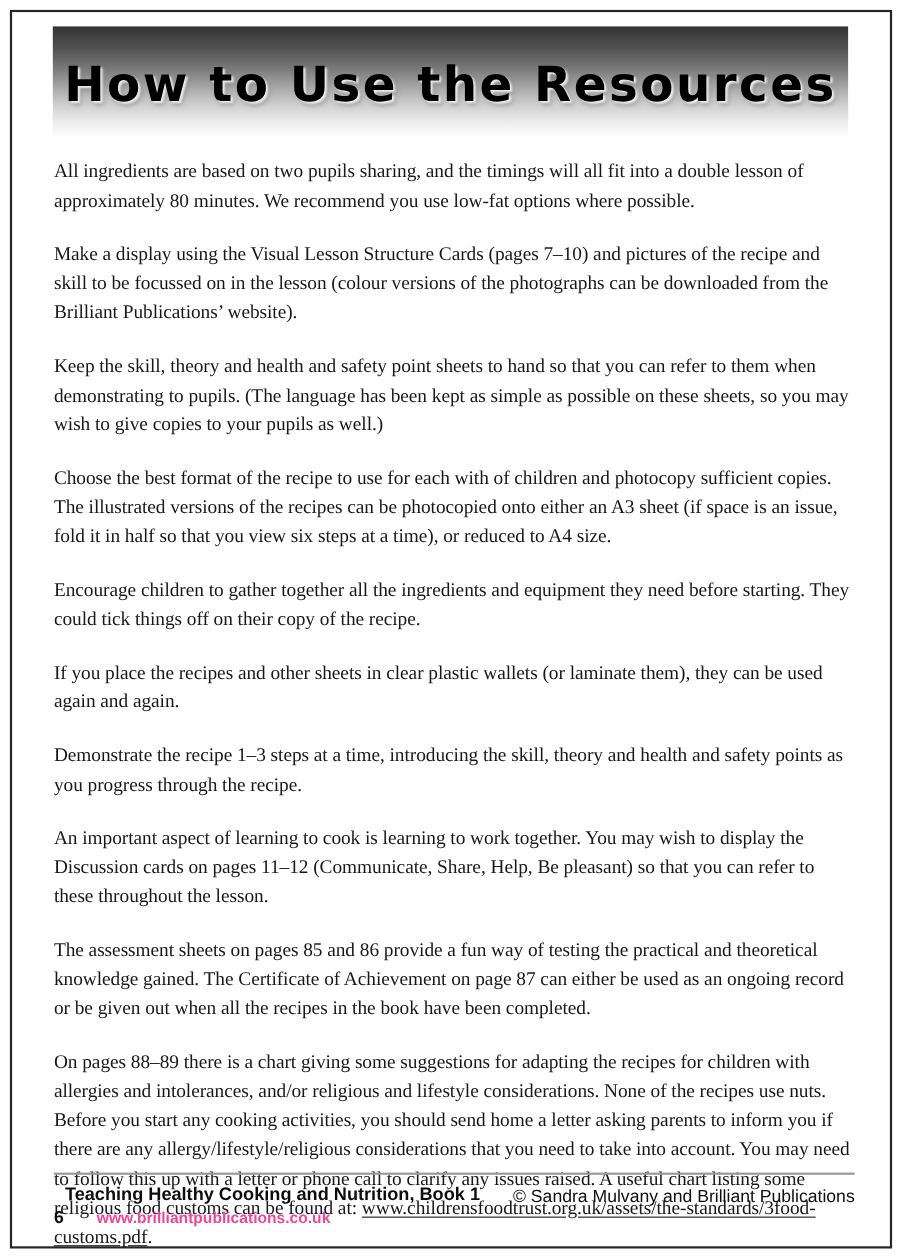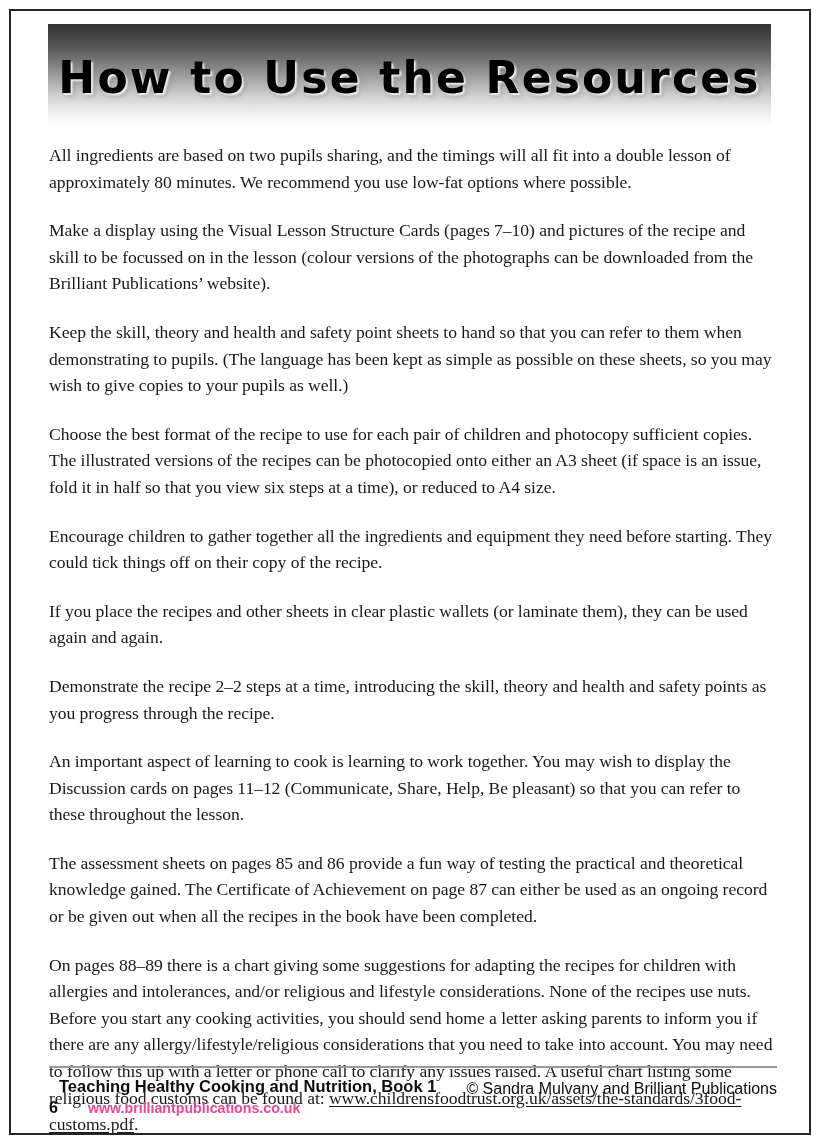--- a/index.html
+++ b/index.html
@@ -165,24 +165,24 @@
   <div class="page-inner">
 
     <div class="title-banner">
       <div class="title-text">How to Use the Resources</div>
     </div>
 
     <div class="content">
       <p>All ingredients are based on two pupils sharing, and the timings will all fit into a double lesson of approximately 80 minutes. We recommend you use low-fat options where possible.</p>
       <p>Make a display using the Visual Lesson Structure Cards (pages 7–10) and pictures of the recipe and skill to be focussed on in the lesson (colour versions of the photographs can be downloaded from the Brilliant Publications’ website).</p>
       <p>Keep the skill, theory and health and safety point sheets to hand so that you can refer to them when demonstrating to pupils. (The language has been kept as simple as possible on these sheets, so you may wish to give copies to your pupils as well.)</p>
-      <p>Choose the best format of the recipe to use for each pair of children and photocopy sufficient copies. The illustrated versions of the recipes can be photocopied onto either an A3 sheet (if space is an issue, fold it in half so that you view six steps at a time), or reduced to A4 size.</p>
+      <p>Choose the best format of the recipe to use for each with of children and photocopy sufficient copies. The illustrated versions of the recipes can be photocopied onto either an A3 sheet (if space is an issue, fold it in half so that you view six steps at a time), or reduced to A4 size.</p>
       <p>Encourage children to gather together all the ingredients and equipment they need before starting. They could tick things off on their copy of the recipe.</p>
       <p>If you place the recipes and other sheets in clear plastic wallets (or laminate them), they can be used again and again.</p>
-      <p>Demonstrate the recipe 2–2 steps at a time, introducing the skill, theory and health and safety points as you progress through the recipe.</p>
+      <p>Demonstrate the recipe 1–3 steps at a time, introducing the skill, theory and health and safety points as you progress through the recipe.</p>
       <p>An important aspect of learning to cook is learning to work together. You may wish to display the Discussion cards on pages 11–12 (Communicate, Share, Help, Be pleasant) so that you can refer to these throughout the lesson.</p>
       <p>The assessment sheets on pages 85 and 86 provide a fun way of testing the practical and theoretical knowledge gained. The Certificate of Achievement on page 87 can either be used as an ongoing record or be given out when all the recipes in the book have been completed.</p>
 
       <p><span>On pages 88–89 there is a chart giving some suggestions for adapting the recipes for children with allergies and intolerances, and/or religious and lifestyle considerations. None of the recipes use nuts. Before you start any cooking activities, you should send home a letter asking parents to inform you if there are any allergy/lifestyle/religious considerations that you need to take into account. You may need to follow this up with a letter or phone call to clarify any issues raised. A useful chart listing some religious food customs can be found at: </span><a class="inline-url" href="#">www.childrensfoodtrust.org.uk/assets/the-standards/3food-customs.pdf</a><span>.</span></p>
 
     </div>
 
     <div class="footer">
       <div class="footer-rule"></div>
       <div class="footer-body">

